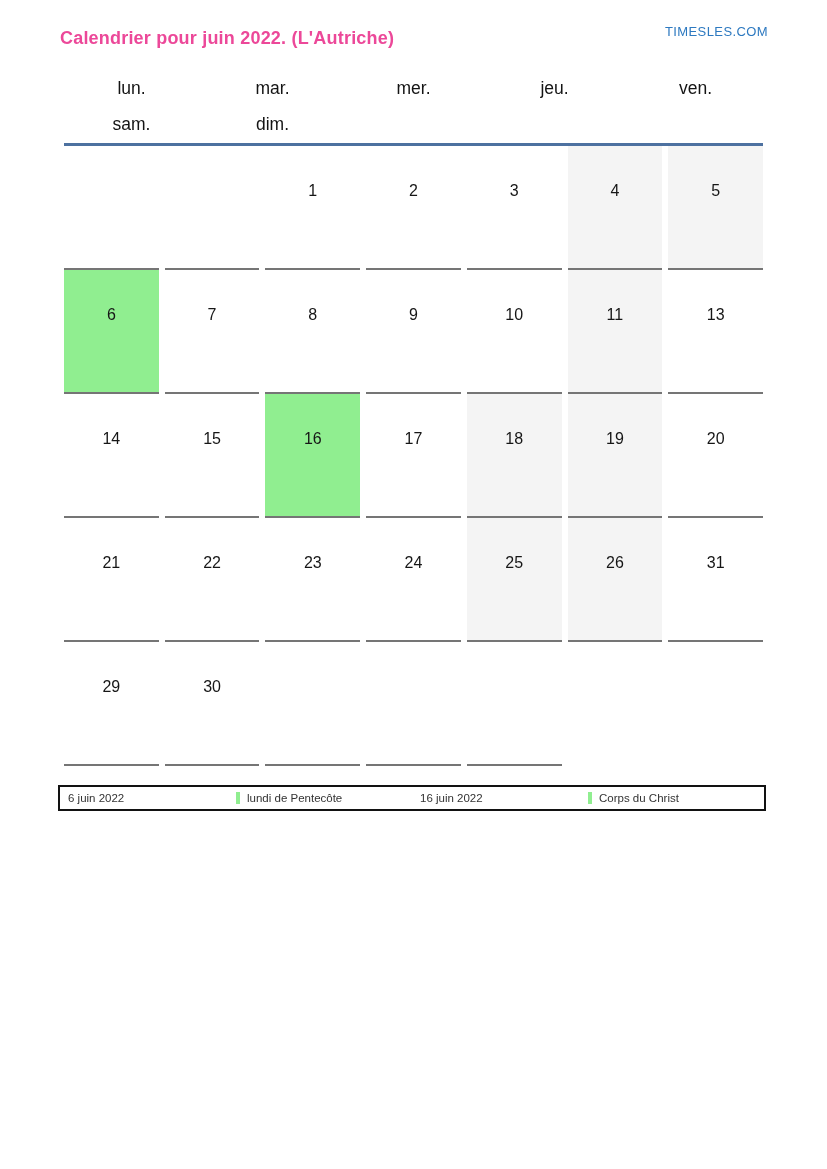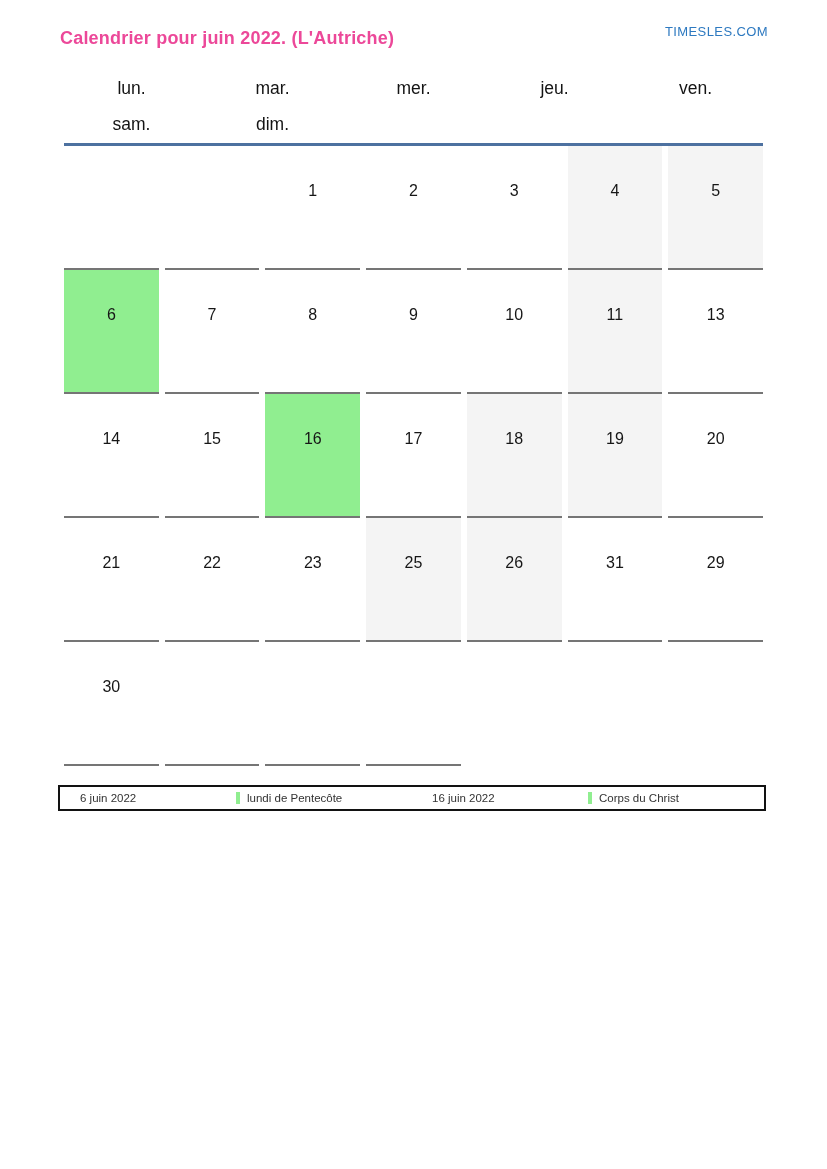--- a/index.html
+++ b/index.html
@@ -48,21 +48,21 @@
   .cell.wknd{background:#f4f4f4;}
   .cell.hl{background:#90ee90;}
   .legend{
     position:absolute;left:58px;top:785px;width:708px;height:26px;
     box-sizing:border-box;border:2px solid #121212;
     display:grid;grid-template-columns:1fr 1fr 1fr 1fr;
     align-items:center;
     font-size:11.5px;color:#333333;
   }
   .legend .slot{white-space:nowrap;overflow:hidden;}
-  .legend .slot.pad{padding-left:20px;}
+  .legend .slot.pad{padding-left:8px;}
   .lg-marker{
     display:inline-block;width:4px;height:12px;background:#90ee90;
     margin-right:7px;vertical-align:-2px;
   }
 </style>
 </head>
 <body>
 
 <div class="page-title">Calendrier pour juin 2022. (L'Autriche)</div>
 <a class="brand">TIMESLES.COM</a>
@@ -99,20 +99,21 @@
     <div class="cell">15</div>
     <div class="cell hl">16</div>
     <div class="cell">17</div>
     <div class="cell wknd">18</div>
     <div class="cell wknd">19</div>
 
     <div class="cell">20</div>
     <div class="cell">21</div>
     <div class="cell">22</div>
     <div class="cell">23</div>
+    <div class="cell">24</div>
     <div class="cell wknd">25</div>
     <div class="cell wknd">26</div>
 
     <div class="cell">31</div>
     <div class="cell">29</div>
     <div class="cell">30</div>
     <div class="cell"></div>
     <div class="cell"></div>
     <div class="cell"></div>
   </div>

